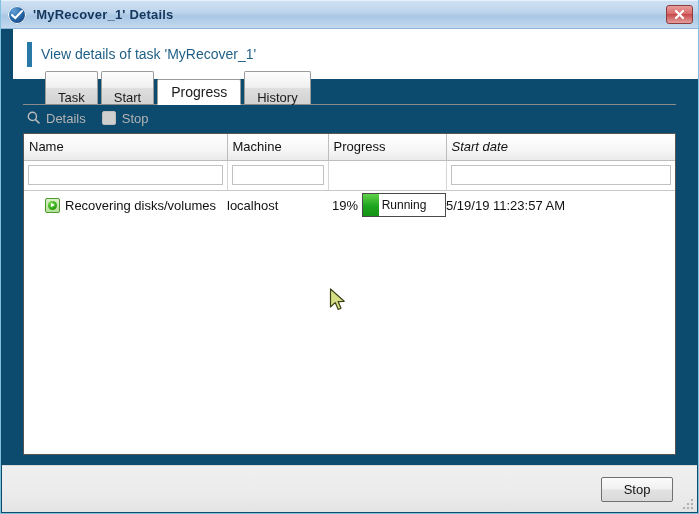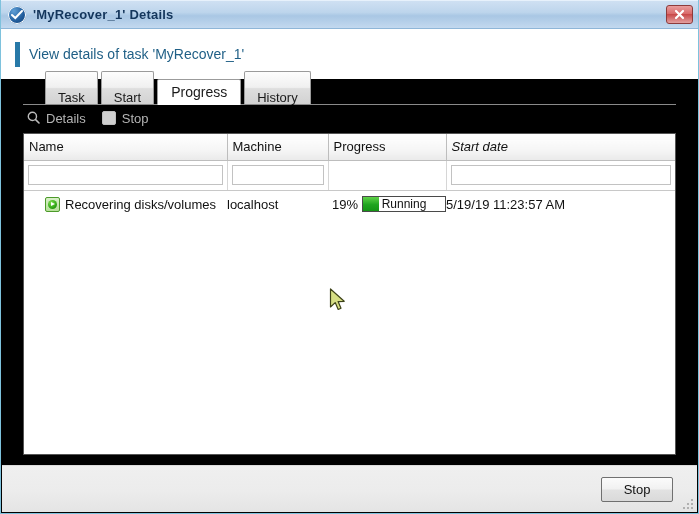--- a/index.html
+++ b/index.html
@@ -10,21 +10,21 @@
   body {
     font-family: "Liberation Sans", sans-serif;
     -webkit-font-smoothing: none;
   }
 
   #window {
     position: relative;
     width: 699px;
     height: 514px;
     box-sizing: border-box;
-    background: #000000;
+    background: #0c4a6e;
     border: 1px solid #7ec2dd;
     border-top: none;
     overflow: hidden;
   }
 
   
   #titlebar {
     position: relative;
     height: 29px;
     box-sizing: border-box;
@@ -80,20 +80,21 @@
   #close-button svg { display: block; }
 
   
   #header {
     height: 50px;
     background: #ffffff;
     display: flex;
     align-items: center;
     padding-left: 14px;
     box-sizing: border-box;
+    margin-left: 12px;
   }
   #header-accent {
     width: 5px;
     height: 25px;
     background: #2879a8;
     margin-right: 9px;
     flex: 0 0 5px;
   }
   #header-title {
     font-size: 14px;
@@ -268,21 +269,21 @@
     gap: 4px;
     padding-left: 4px;
   }
   .pct {
     font-size: 13px;
     color: #111111;
   }
   .progressbar {
     position: relative;
     width: 84px;
-    height: 16px;
+    height: 24px;
     box-sizing: border-box;
     border: 1px solid #4a4a4a;
     background: #ffffff;
     overflow: hidden;
   }
   .progressbar .fill {
     position: absolute;
     left: 0; top: 0; bottom: 0;
     width: 19%;
     background: linear-gradient(to bottom, #5fd248 0%, #1fa41f 55%, #159415 100%);

